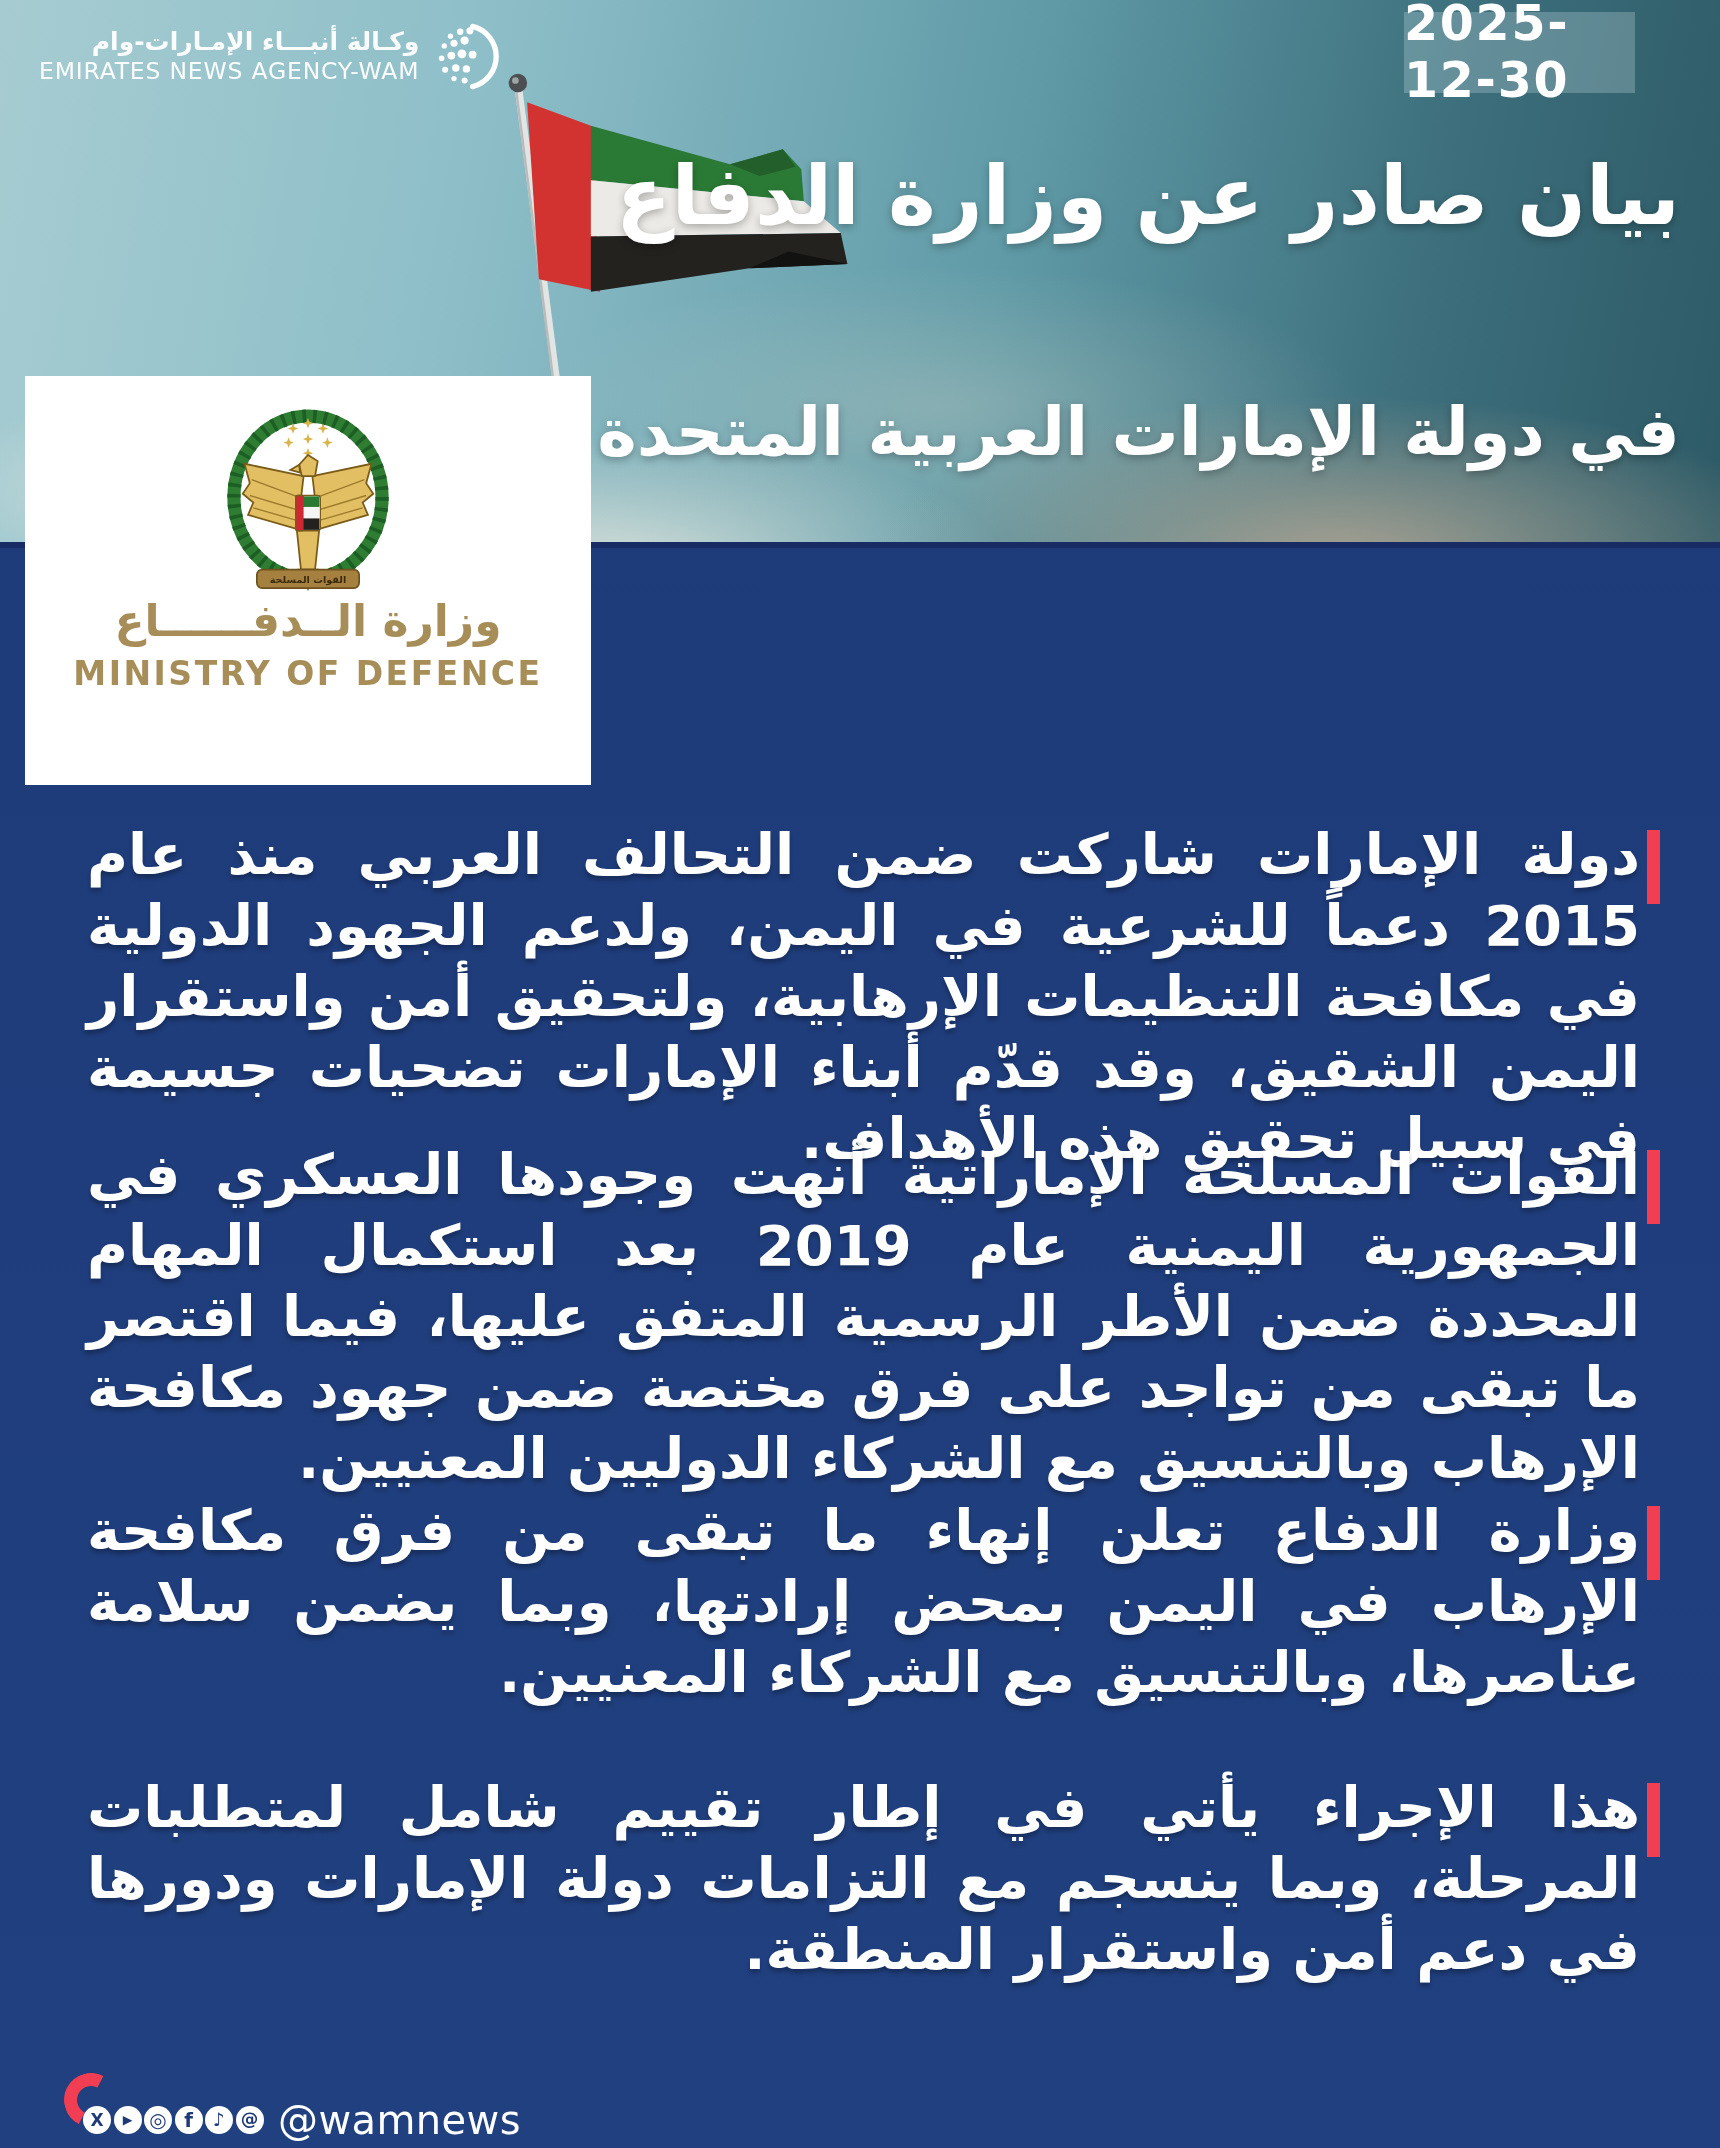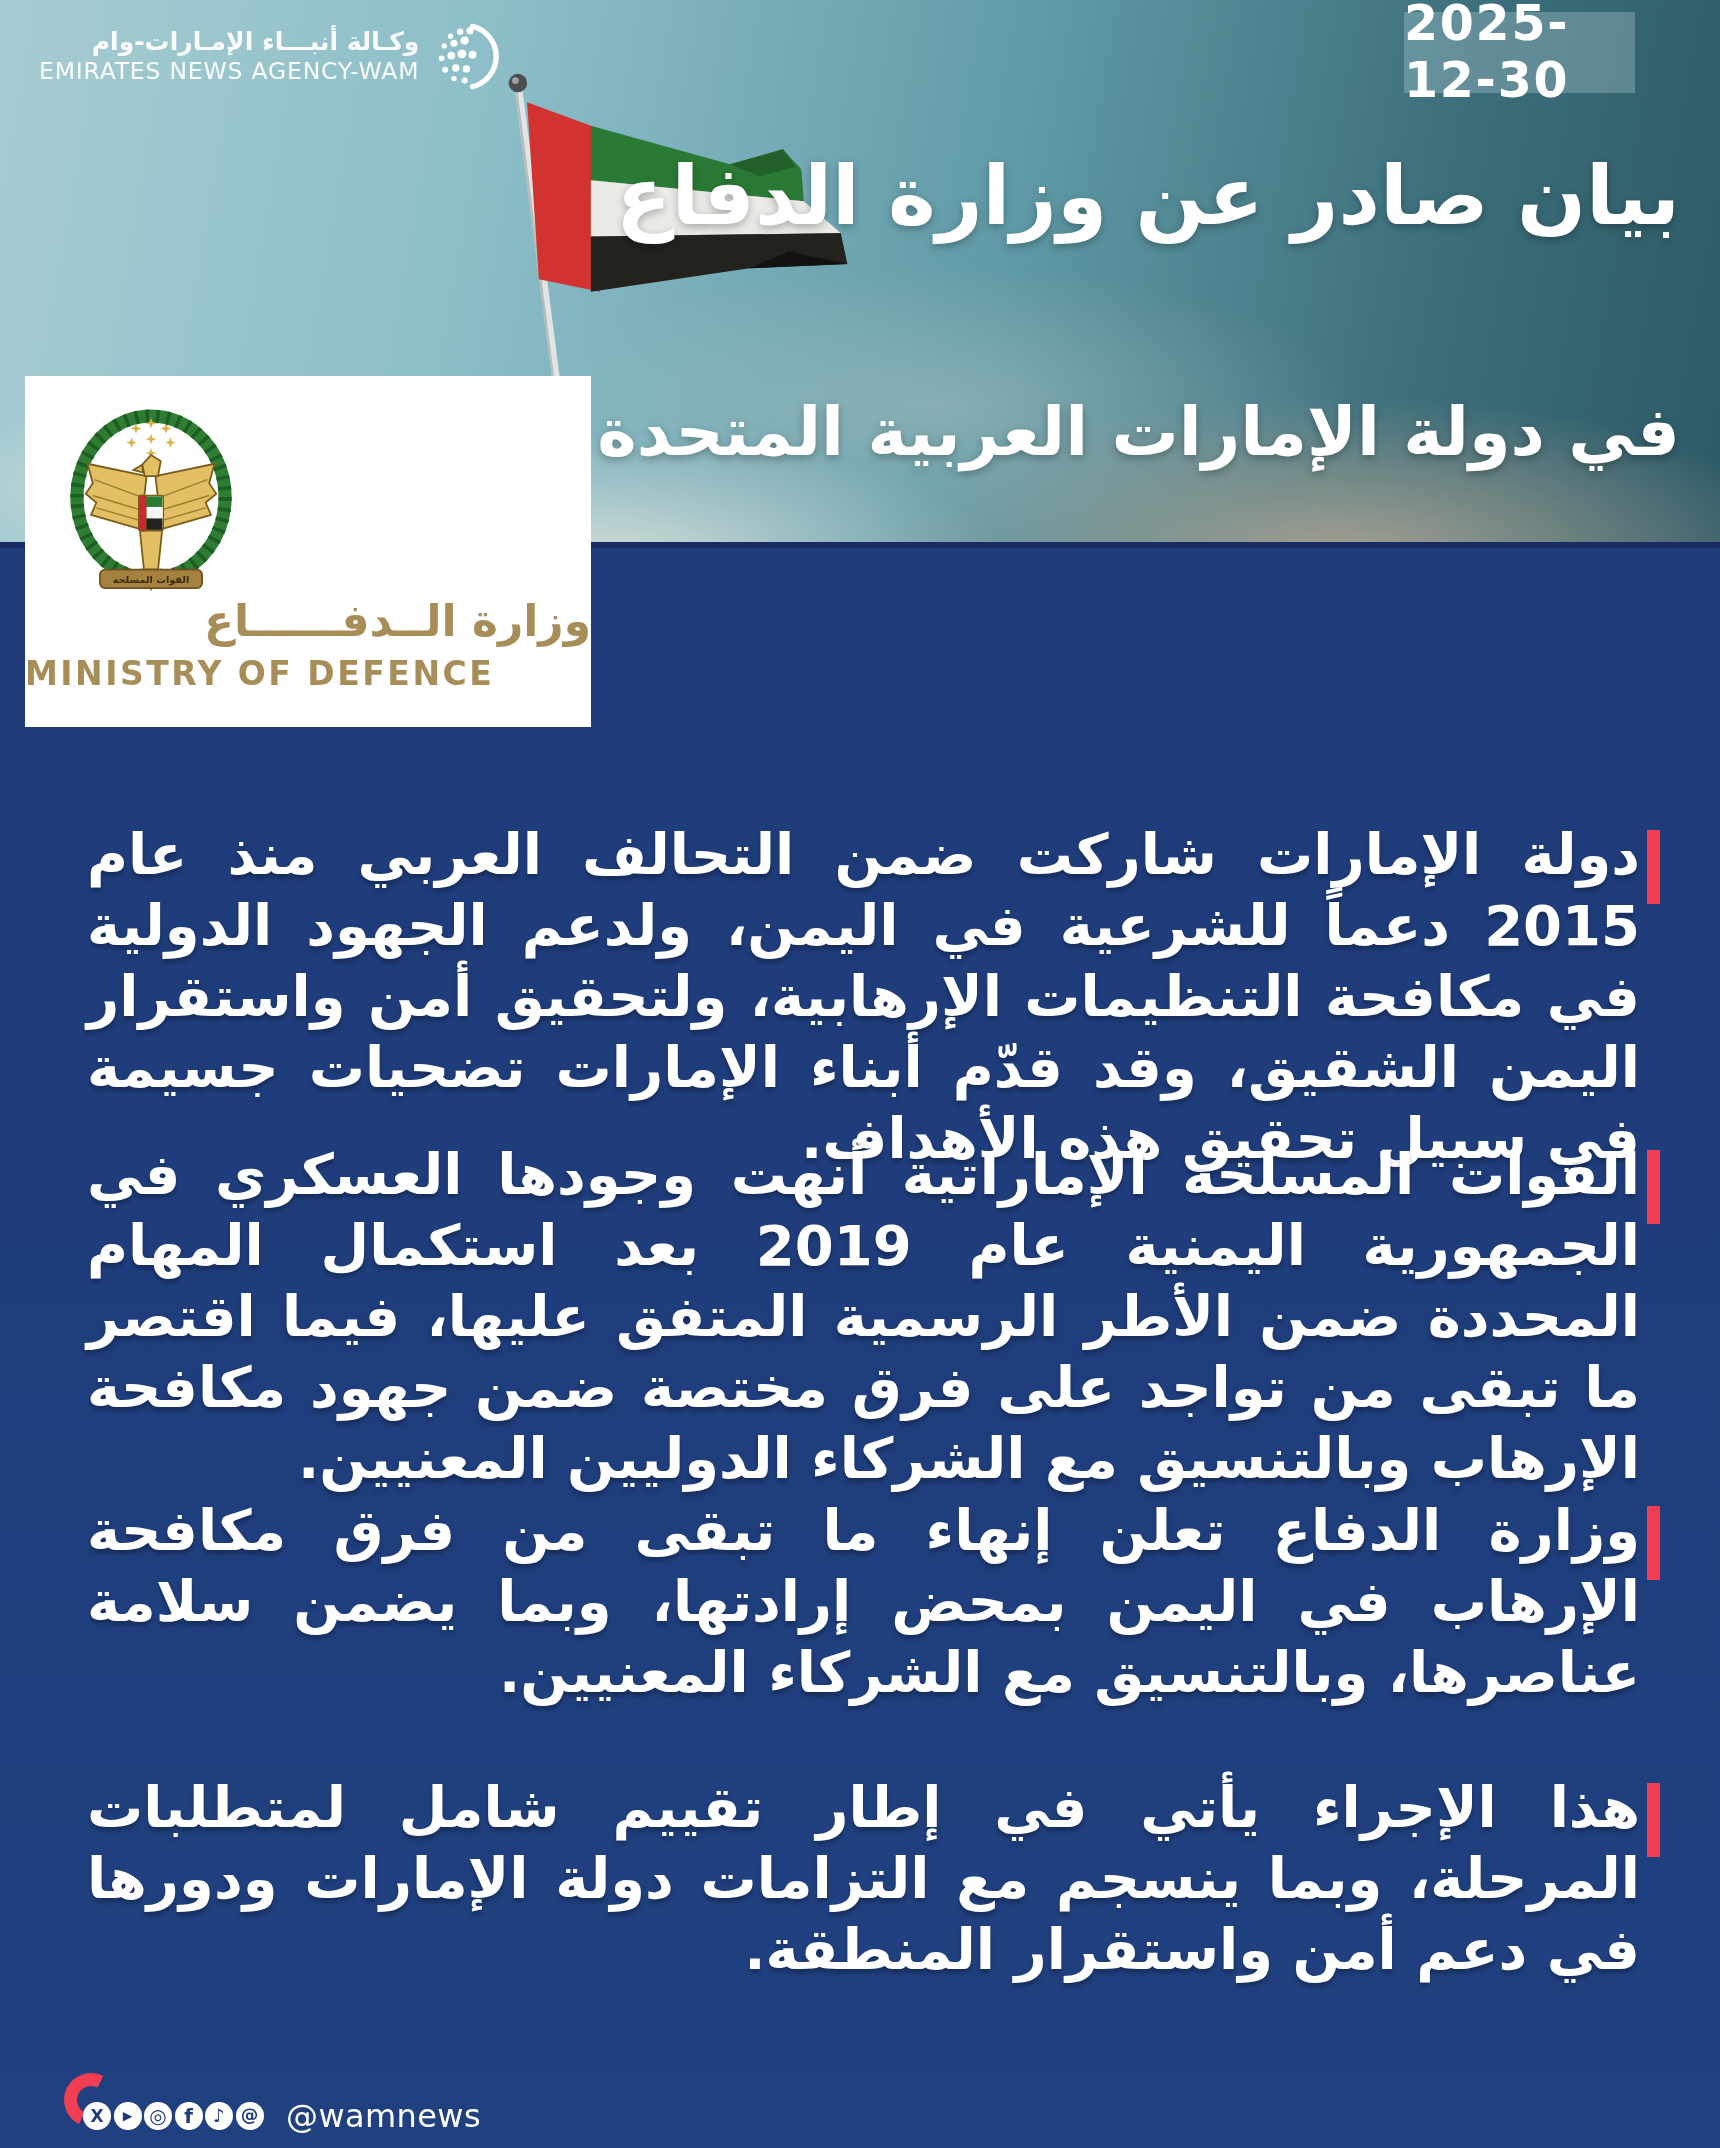--- a/index.html
+++ b/index.html
@@ -34,22 +34,22 @@
   }
   
   .title1,.title2{
     position:absolute;right:40px;color:#fff;font-weight:bold;direction:rtl;
     text-align:center;text-shadow:0 3.4px 8.4px rgba(0,0,0,.28);white-space:nowrap;
   }
   .title1{top:149px;font-size:81px;}
   .title2{top:393px;font-size:67px;}
   
   .card{
-    position:absolute;left:25px;top:376px;width:566px;height:351px;background:#ffffff;
-    display:flex;flex-direction:column;
+    position:absolute;left:25px;top:376px;width:566px;height:409px;background:#ffffff;
+    display:flex;flex-direction:column;align-items:center;
   }
   .card .emblem{margin-top:18.5px;}
   .mod-ar{font-size:44px;font-weight:bold;color:#a78e58;direction:rtl;margin-top:1.7px;line-height:1.1;}
   .mod-en{font-size:33px;font-weight:bold;color:#a78e58;letter-spacing:2.5px;margin-top:8.4px;}
   
   .para{
     position:absolute;left:87px;right:60px;direction:rtl;color:#fff;
     font-size:56px;font-weight:bold;line-height:71px;
     text-align:justify;text-align-last:right;-moz-text-align-last:right;
     padding-right:20px;text-shadow:0 4.2px 4.2px rgba(0,0,0,.25);
@@ -61,21 +61,21 @@
     position:absolute;left:64px;top:2073px;width:54px;height:54px;border-radius:50%;
     border:13.4px solid transparent;border-top-color:#f23e53;border-left-color:#f23e53;
     transform:rotate(-18deg);box-sizing:border-box;
   }
   .social-row{position:absolute;left:83px;top:2097px;display:flex;align-items:center;}
   .sicon{
     width:28px;height:28px;border-radius:50%;background:#fff;color:#1e3a78;
     display:flex;align-items:center;justify-content:center;
     font-size:17px;font-weight:bold;margin-right:2.5px;line-height:1;
   }
-  .handle{color:#fff;font-size:32px;margin-left:20px;letter-spacing:0.4px;}
+  .handle{color:#fff;font-size:40px;margin-left:12px;letter-spacing:0.4px;}
 </style>
 </head>
 <body>
 
 <div class="canvas">
 
   <div class="sky"></div>
   <div class="sky-divider"></div>
 
   <svg style="position:absolute;left:0;top:0;pointer-events:none;" width="1720" height="545" viewBox="0 0 2050 650">

